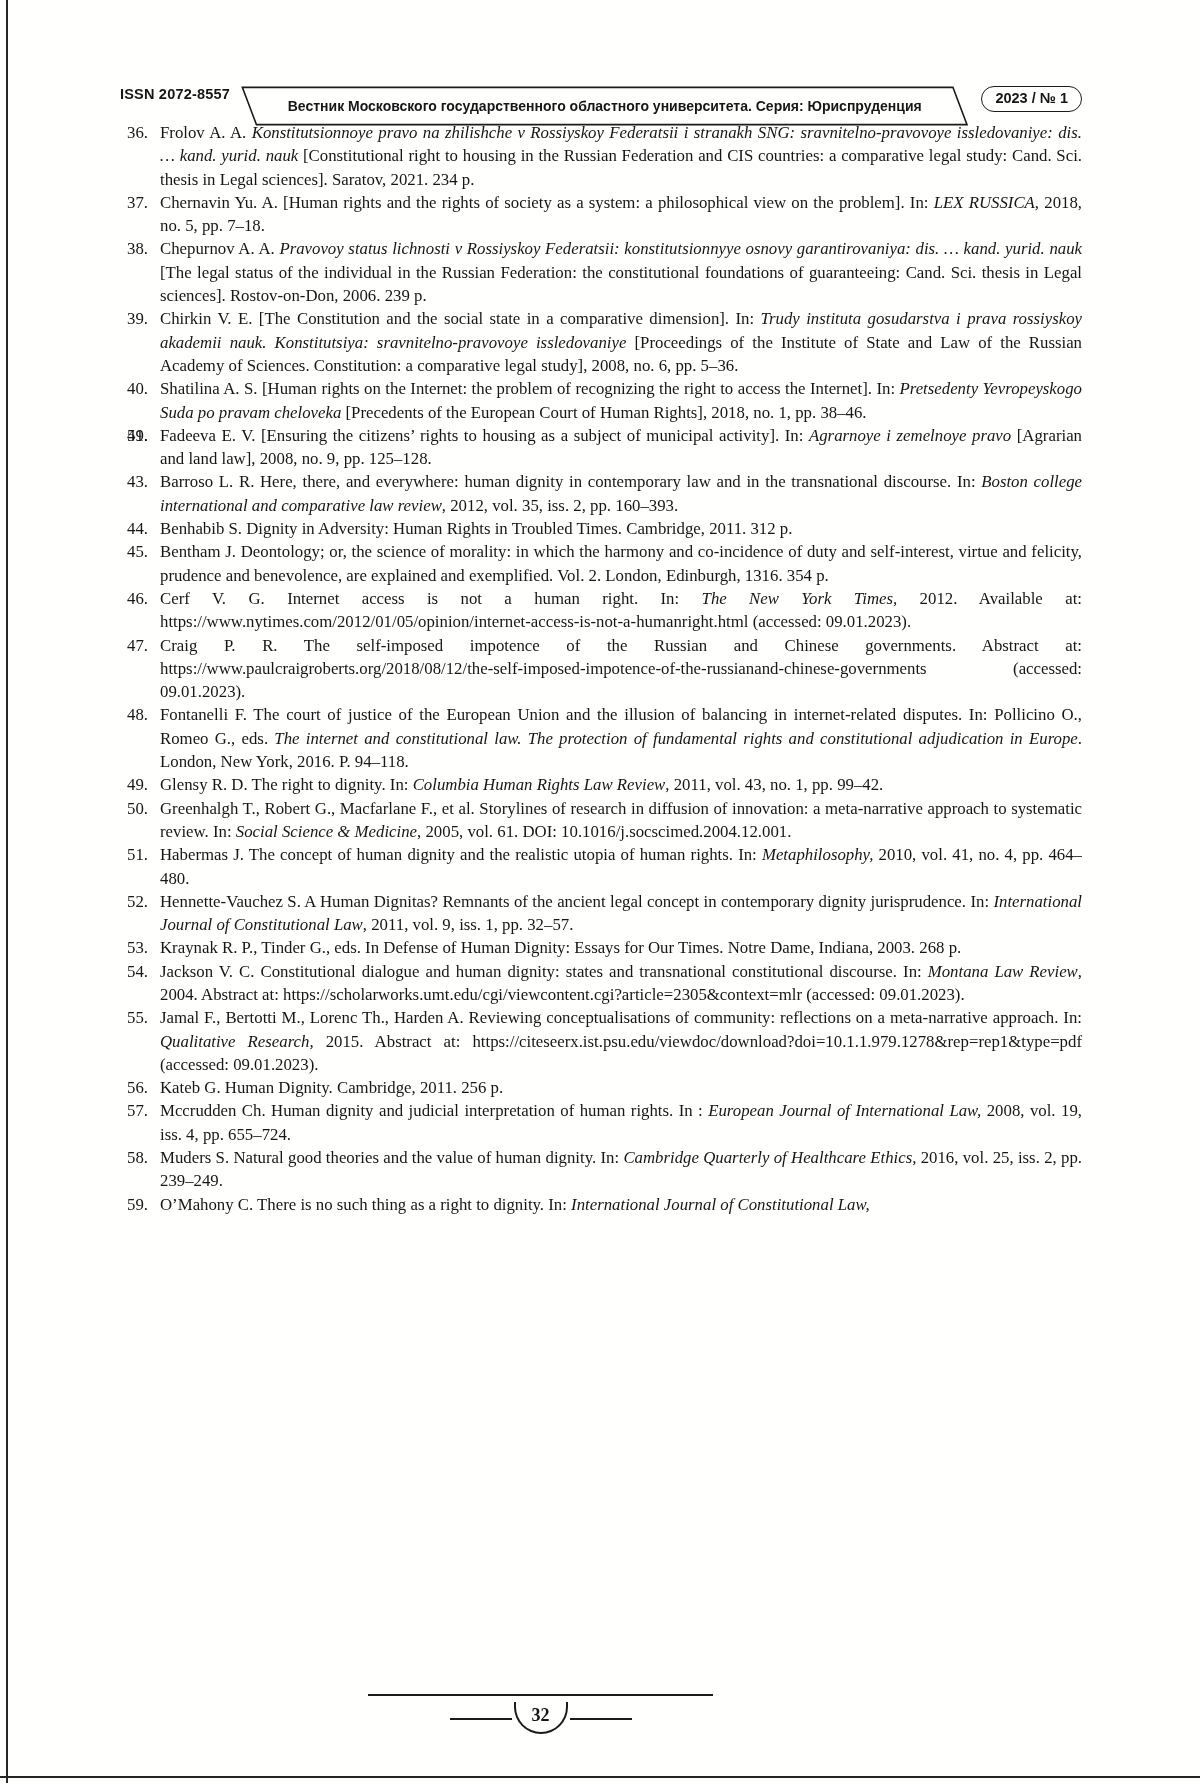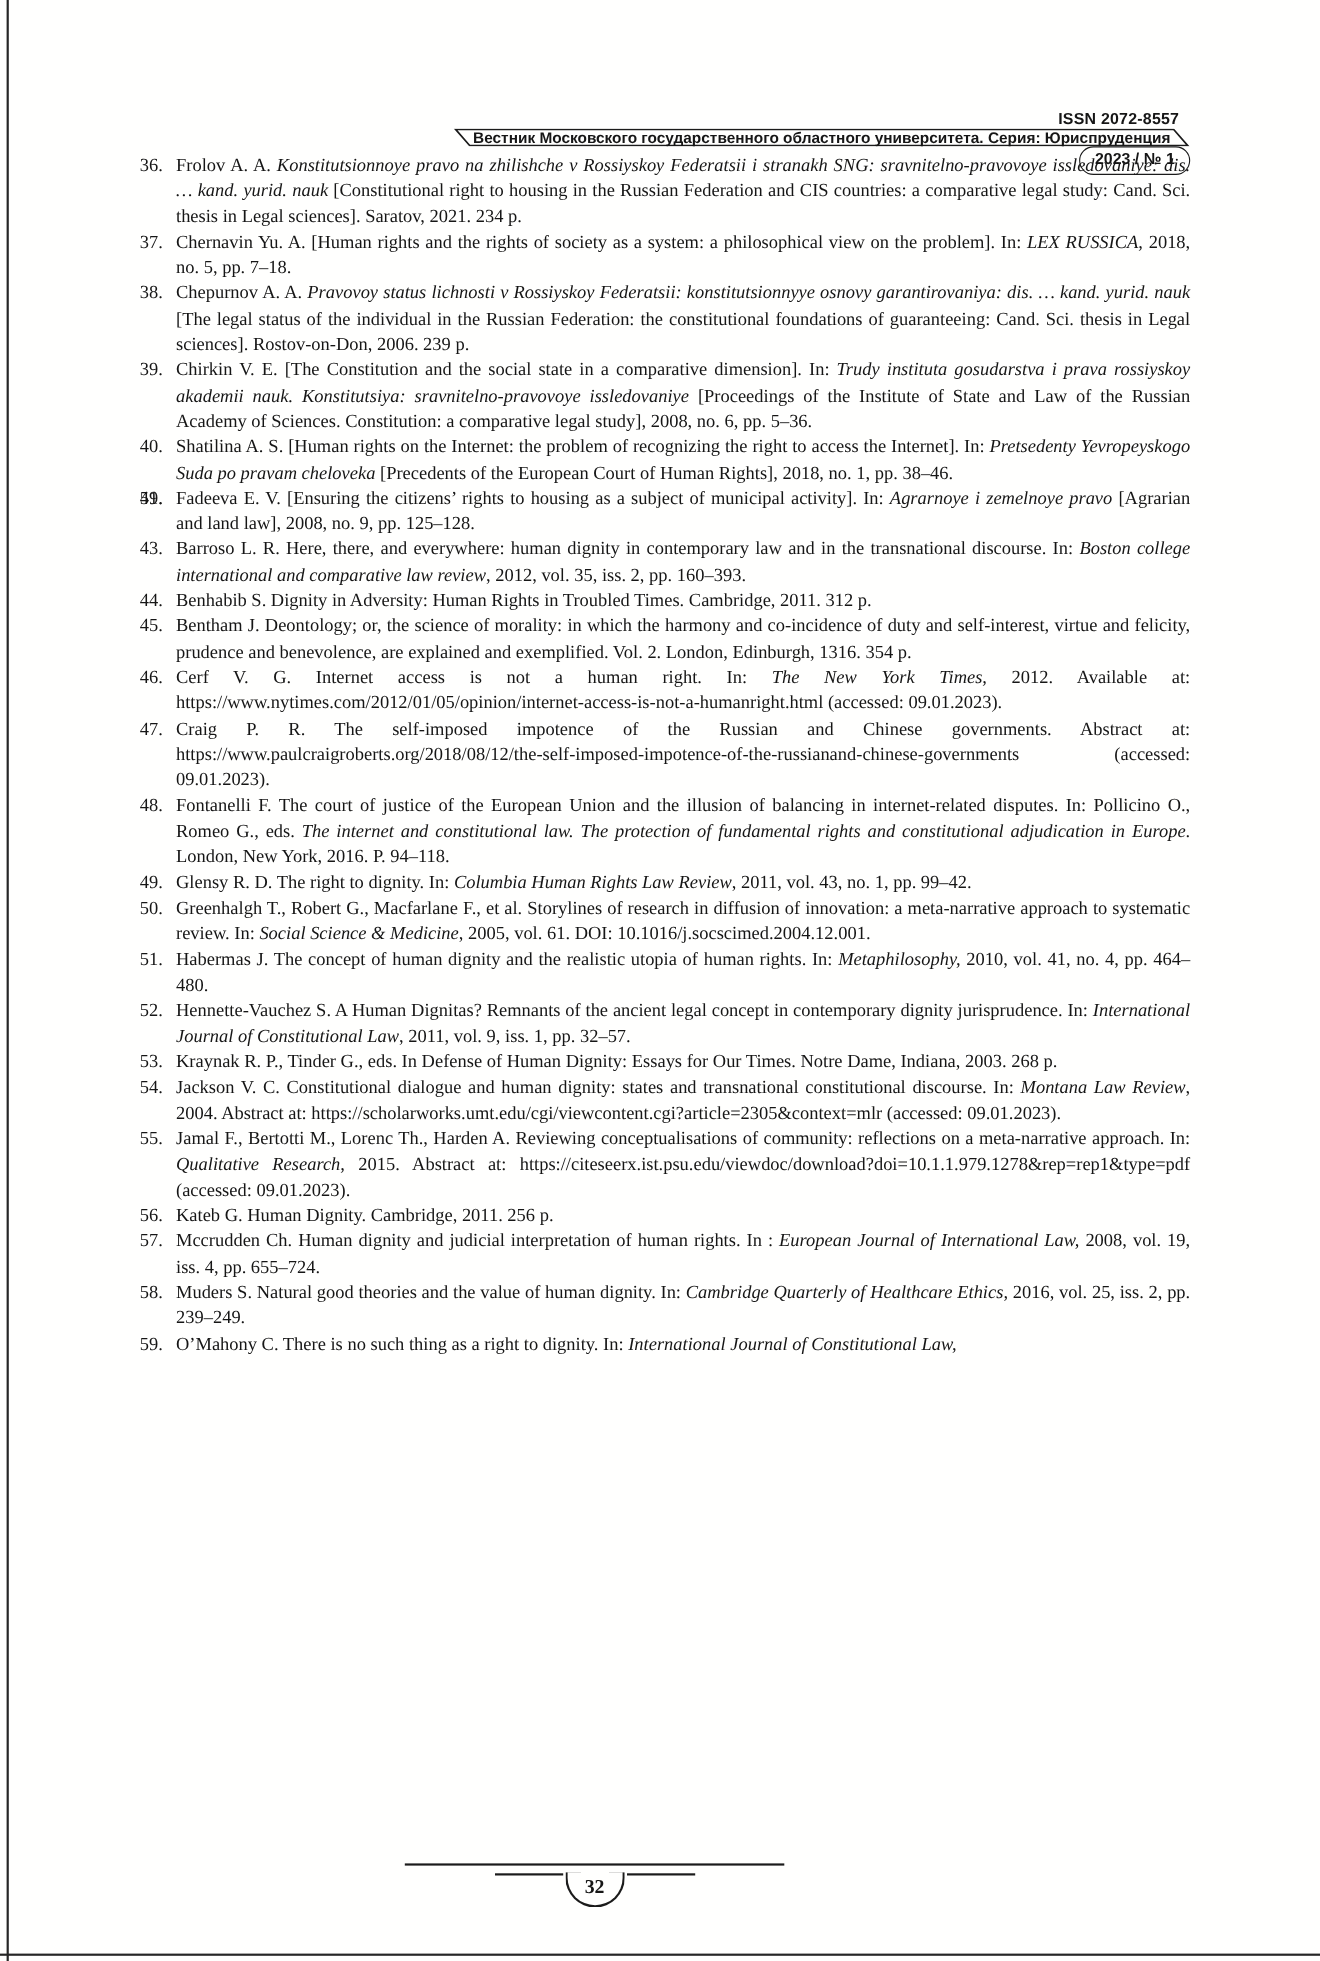--- a/index.html
+++ b/index.html
@@ -26,28 +26,27 @@
   .edge-bottom {
     position: absolute;
     left: 0; bottom: 5px;
     width: 100%; height: 2px;
     background: #262626;
   }
 
   
   .header {
     position: absolute;
-    top: 101px; left: 120px;
+    top: 86px; left: 120px;
     width: 962px; height: 32px;
     display: flex;
-    align-items: flex-end;
+    align-items: flex-start;
     font-family: "Liberation Sans", sans-serif;
     font-weight: bold;
     font-size: 14.5px;
-    flex-direction: column;
   }
   .issn {
     white-space: nowrap;
     letter-spacing: 0.2px;
     padding-right: 10px;
   }
   .banner {
     position: relative;
     flex: 1 1 auto;
     height: 40px;
@@ -71,21 +70,21 @@
     white-space: nowrap;
     border: 1.6px solid #1b1b1b;
     border-radius: 15px;
     padding: 4px 13px 5px 13px;
     line-height: 1;
   }
 
   
   .refs {
     position: absolute;
-    top: 138px; left: 120px;
+    top: 121px; left: 120px;
     width: 962px;
     font-size: 16.8px;
     line-height: 23.3px;
     text-align: justify;
   }
   .ref-item {
     position: relative;
     padding-left: 40px;
     overflow-wrap: break-word;
   }
@@ -104,21 +103,21 @@
     left: 368px;
     width: 345px;
   }
   .footer-rule {
     height: 2px;
     background: #1b1b1b;
     margin-bottom: 7px;
   }
   .pagenum-row {
     display: flex;
-    align-items: flex-start;
+    align-items: center;
     justify-content: center;
   }
   .pagenum-wing {
     flex: 0 0 62px;
     height: 2px;
     background: #1b1b1b;
   }
   .pagenum-cup {
     box-sizing: border-box;
     width: 54px;

